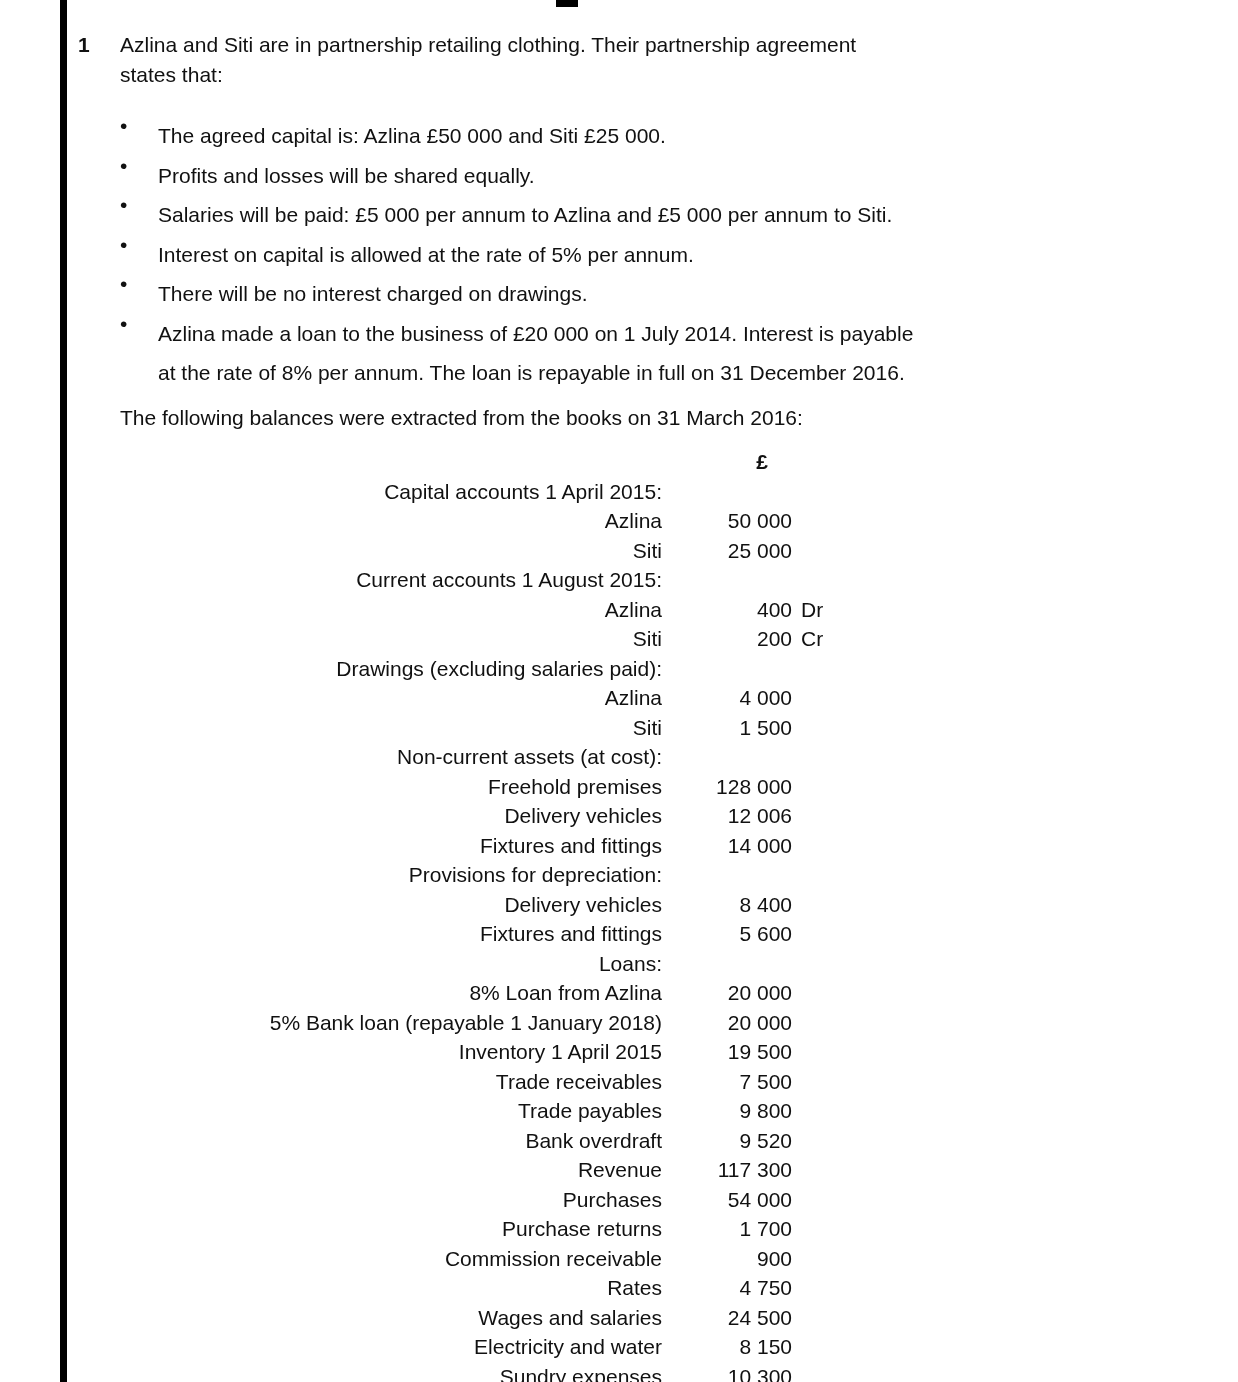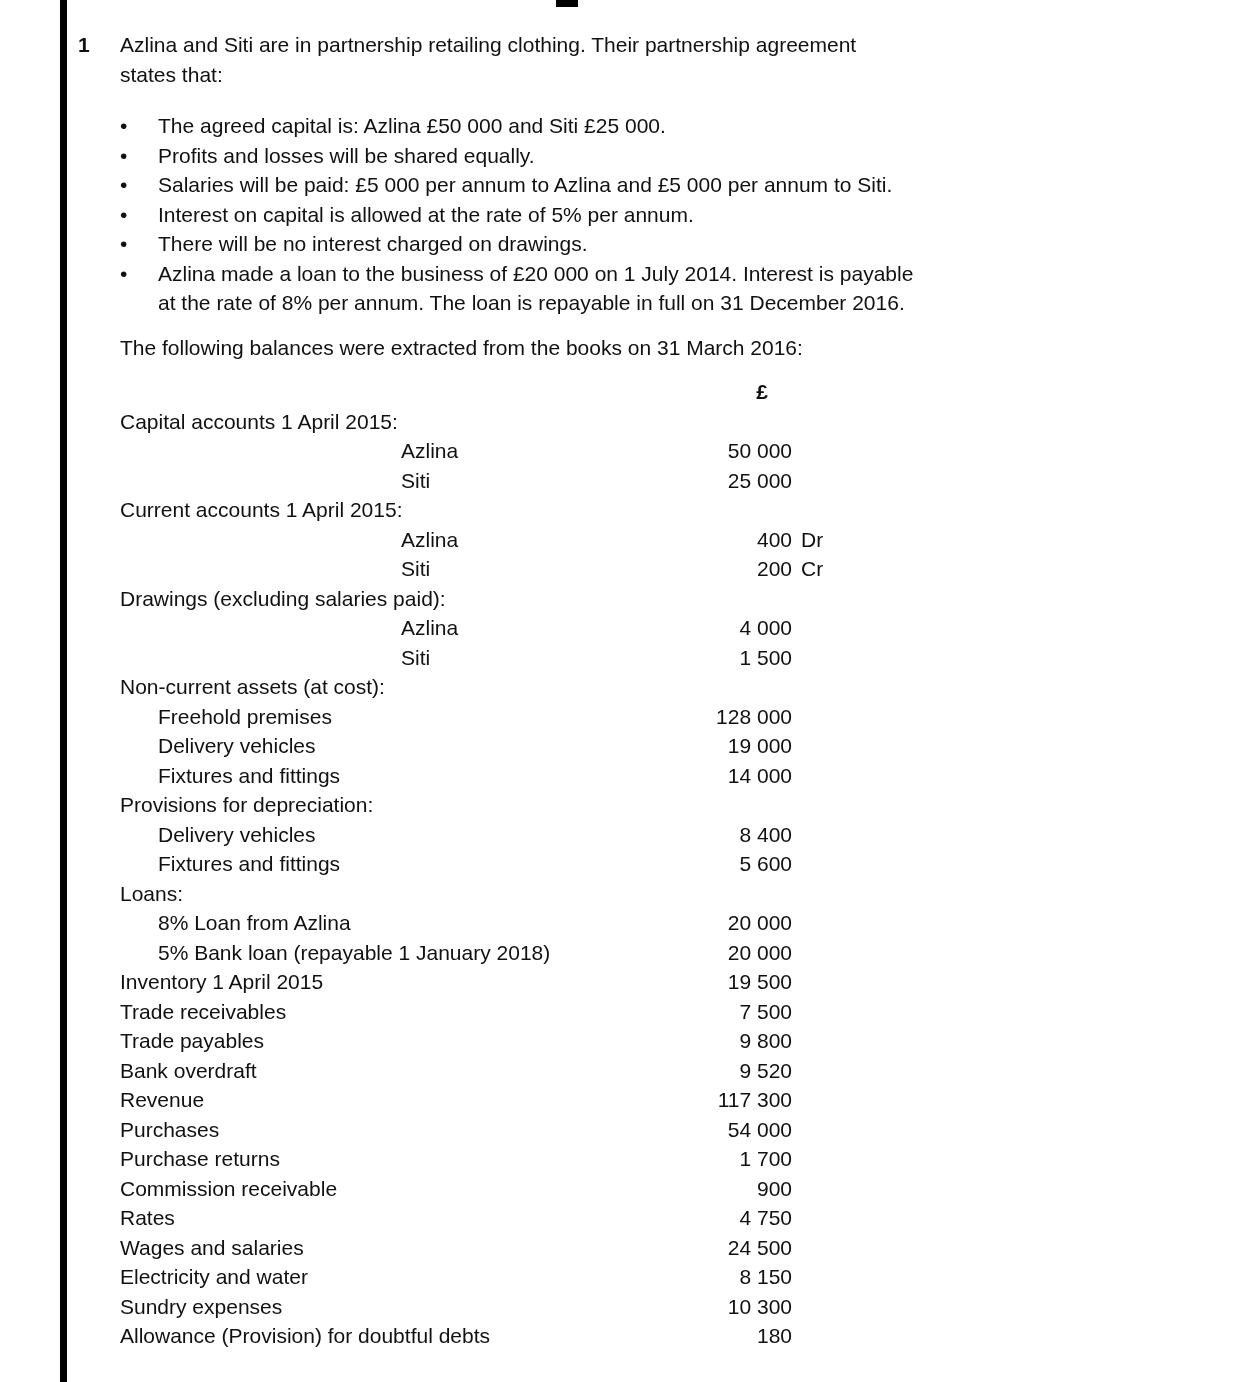--- a/index.html
+++ b/index.html
@@ -13,26 +13,26 @@
   .page { position: absolute; inset: 0; background: #ffffff; }
   .left-rule { position: absolute; left: 60px; top: 0; width: 7px; height: 1382px; background: #000000; }
   .crop-mark { position: absolute; left: 556px; top: 0; width: 22px; height: 7px; background: #000000; }
   .content { position: absolute; left: 78px; top: 30px; width: 1010px; }
   .qhead { display: flex; line-height: 30px; }
   .qnum { width: 42px; font-weight: bold; }
   .qintro .line { display: block; }
   .bullets { margin-left: 42px; margin-top: 21px; }
   .bullet-row { display: flex; line-height: 29.5px; }
   .dot { width: 38px; }
-  .bullet-text .line { display: block; }
+  .bullet-text .line { display: block; margin-top: 10px; }
   .following { margin-left: 42px; margin-top: 15px; line-height: 30px; }
   .balances { margin-left: 42px; margin-top: 14px; width: 714px; }
   .pound { width: 672px; text-align: right; padding-right: 24px; font-weight: bold; line-height: 30px; }
   .trow { display: flex; line-height: 29.5px; }
-  .tlabel { flex: 1; }
+  .tlabel { flex: 1; text-align: right; }
   .indent1 .tlabel { padding-left: 38px; }
   .indent2 .tlabel { padding-left: 281px; }
   .tamount { width: 130px; text-align: right; white-space: nowrap; }
   .tsuffix { width: 42px; padding-left: 9px; }
 </style>
 </head>
 <body>
 
 <div class="page">
   <div class="left-rule"></div>
@@ -102,21 +102,21 @@
             <span class="tlabel">Azlina</span>
             <span class="tamount">50 000</span>
             <span class="tsuffix"></span>
           </div>
           <div class="trow indent2">
             <span class="tlabel">Siti</span>
             <span class="tamount">25 000</span>
             <span class="tsuffix"></span>
           </div>
           <div class="trow indent0">
-            <span class="tlabel">Current accounts 1 April 2015:</span>
+            <span class="tlabel">Current accounts 1 August 2015:</span>
             <span class="tamount"></span>
             <span class="tsuffix"></span>
           </div>
           <div class="trow indent2">
             <span class="tlabel">Azlina</span>
             <span class="tamount">400</span>
             <span class="tsuffix">Dr</span>
           </div>
           <div class="trow indent2">
             <span class="tlabel">Siti</span>
@@ -143,21 +143,21 @@
             <span class="tamount"></span>
             <span class="tsuffix"></span>
           </div>
           <div class="trow indent1">
             <span class="tlabel">Freehold premises</span>
             <span class="tamount">128 000</span>
             <span class="tsuffix"></span>
           </div>
           <div class="trow indent1">
             <span class="tlabel">Delivery vehicles</span>
-            <span class="tamount">19 000</span>
+            <span class="tamount">12 006</span>
             <span class="tsuffix"></span>
           </div>
           <div class="trow indent1">
             <span class="tlabel">Fixtures and fittings</span>
             <span class="tamount">14 000</span>
             <span class="tsuffix"></span>
           </div>
           <div class="trow indent0">
             <span class="tlabel">Provisions for depreciation:</span>
             <span class="tamount"></span>

